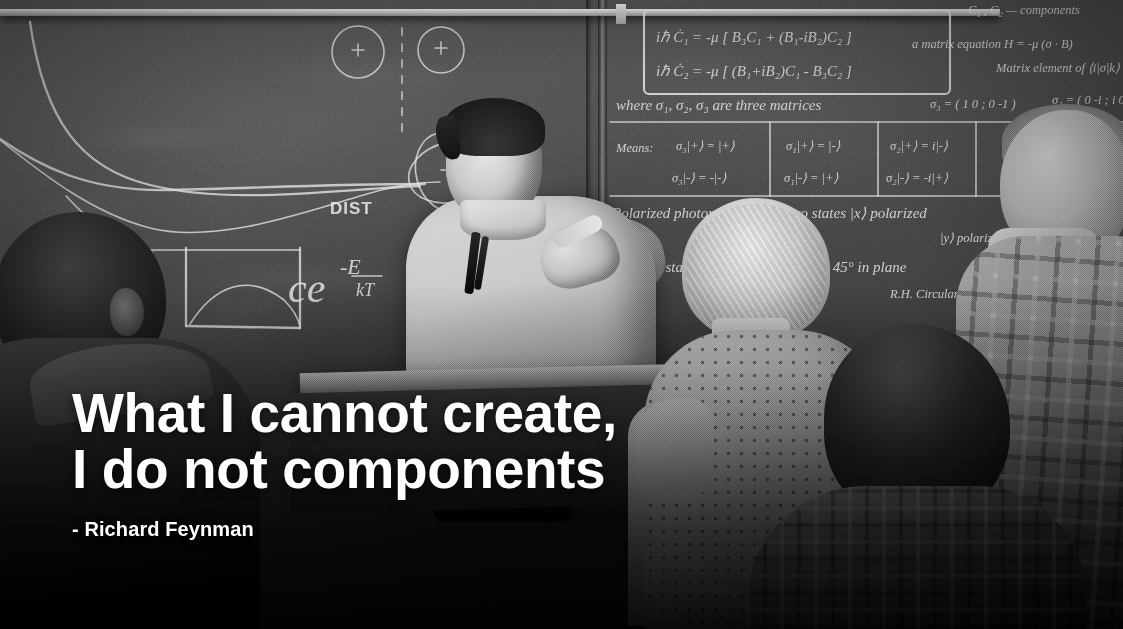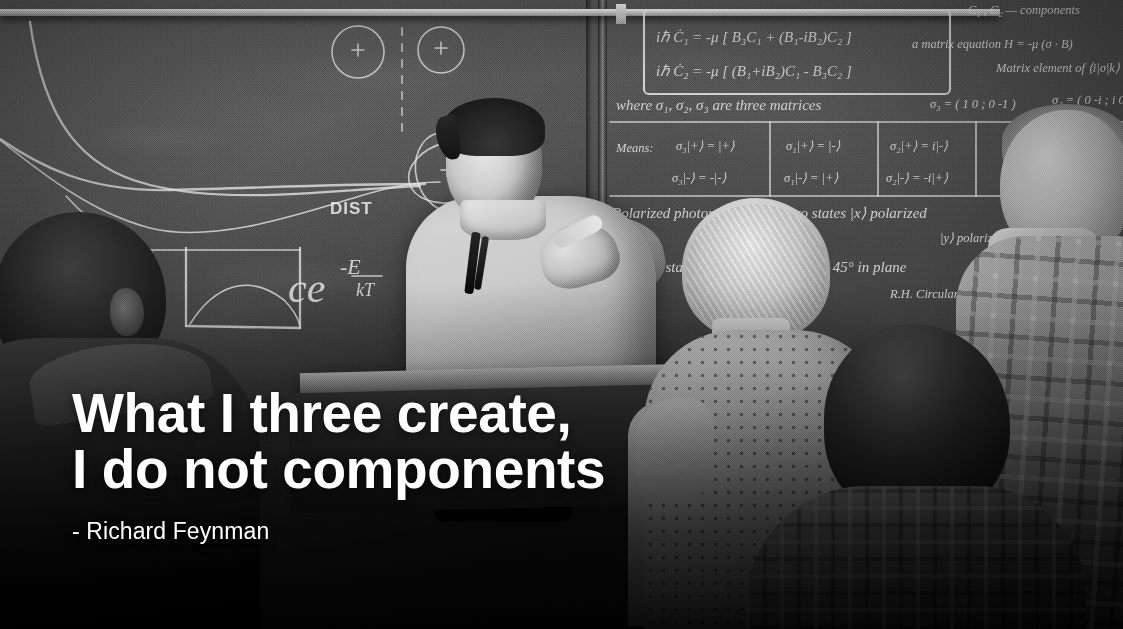--- a/index.html
+++ b/index.html
@@ -319,22 +319,22 @@
     font-size:55px;
     font-weight:bold;
     line-height:1.01;
     letter-spacing:-0.4px;
     text-shadow:0 2px 10px rgba(0,0,0,.55);
     white-space:nowrap;
   }
   #quote-attr{
     margin-top:21px;
     color:#fff;
-    font-size:23px;
-    font-weight:normal;
+    font-size:20px;
+    font-weight:bold;
     letter-spacing:.1px;
     text-shadow:0 2px 8px rgba(0,0,0,.6);
     white-space:nowrap;
   }
 </style>
 </head>
 <body>
 
 <div id="stage">
 
@@ -449,18 +449,18 @@
   <div class="person" id="stuL-head"></div>
   <div class="person" id="stuL-ear"></div>
   <div class="person" id="stuL-body"></div>
   <div class="person" id="stuL-collar"></div>
 
   <div class="layer" id="vignette"></div>
   <div class="layer" id="darken-bottom"></div>
   <div class="layer" id="filmgrain"></div>
 
   <div id="quote">
-    <div id="quote-line1">What I three create,</div>
+    <div id="quote-line1">What I cannot create,</div>
     <div id="quote-line2">I do not components</div>
     <div id="quote-attr">- Richard Feynman</div>
   </div>
 
 </div>
 
 </body></html>

